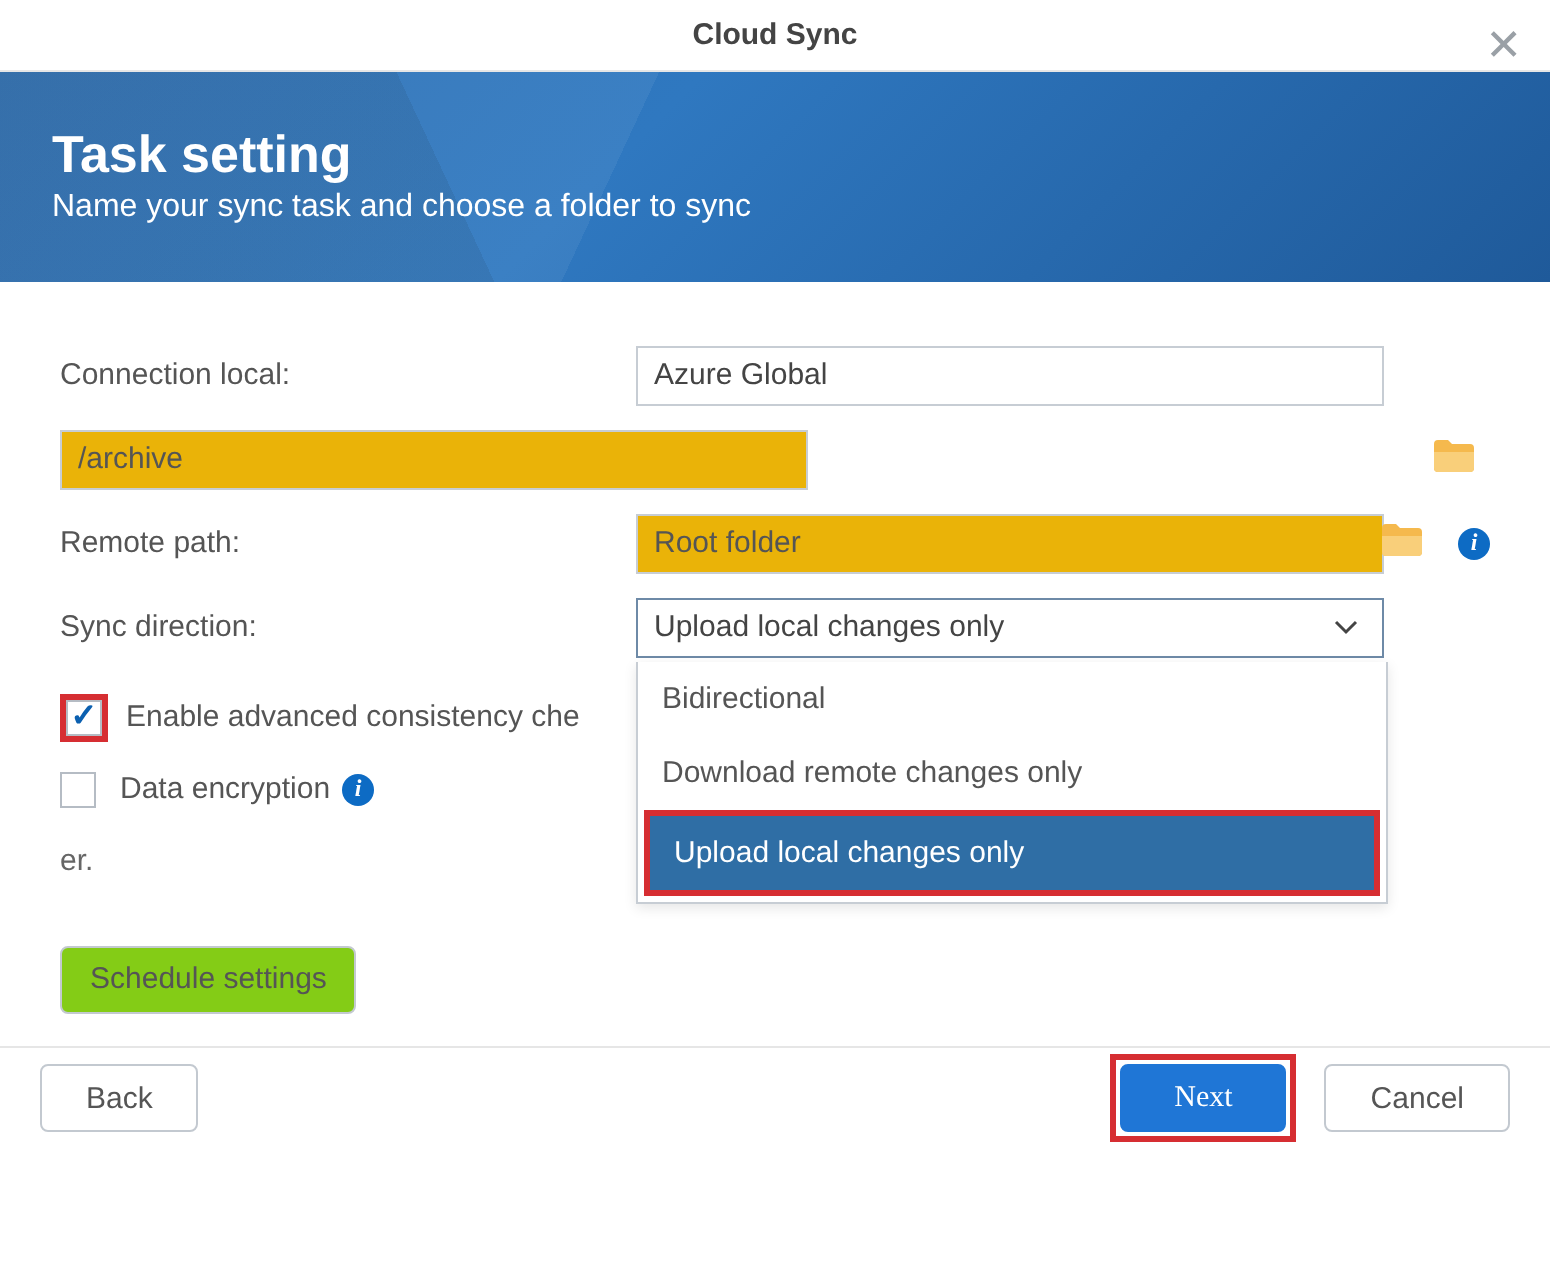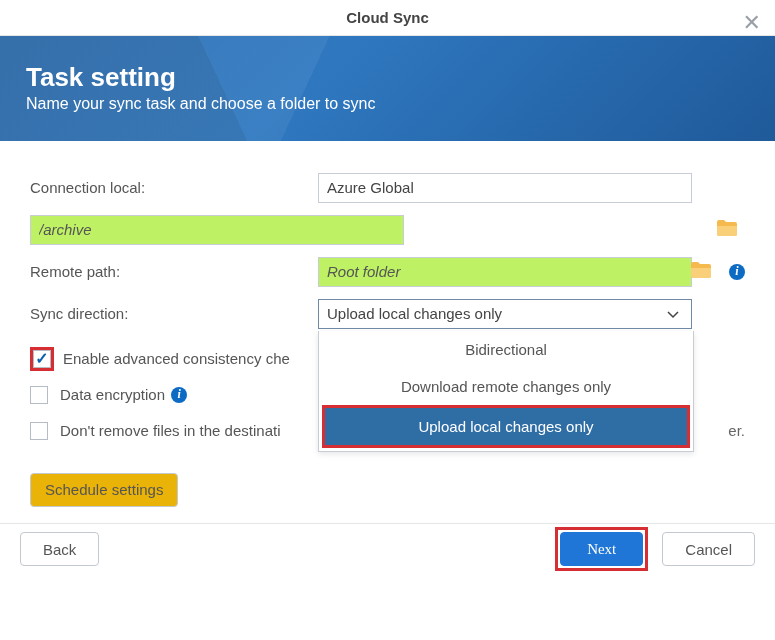--- a/index.html
+++ b/index.html
@@ -86,23 +86,22 @@
   .text-input {
     width: 374px;
     height: 30px;
     border: 1px solid #c7cdd4;
     padding: 0 8px;
     font-size: 15px;
     color: #444;
     box-sizing: border-box;
   }
   .text-input.readonly {
-    background: #bef264;
-    color: #555;
-    font-style: italic;
+    background: #eab308;
+    color: #555;
   }
   .browse-icon {
     position: absolute;
     right: 8px;
     top: 5px;
     width: 20px;
     height: 16px;
     cursor: pointer;
   }
   .info-icon {
@@ -153,21 +152,20 @@
     border-top: none;
     background: #fff;
     box-shadow: 0 2px 6px rgba(0,0,0,0.1);
     z-index: 10;
   }
   .dropdown-item {
     padding: 10px 12px;
     font-size: 15px;
     color: #555;
     cursor: pointer;
-    text-align: center;
   }
   .dropdown-item.selected {
     background: #2f6ea5;
     color: #fff;
   }
   .highlight-box {
     border: 3px solid #d62e32;
     box-sizing: border-box;
   }
   .dropdown .highlight-box {
@@ -217,21 +215,21 @@
 
   
   .sched-btn {
     display: inline-block;
     margin-top: 24px;
     height: 34px;
     line-height: 32px;
     padding: 0 14px;
     border: 1px solid #c3c9d0;
     border-radius: 4px;
-    background: #eab308;
+    background: #84cc16;
     color: #555;
     font-size: 15px;
     cursor: pointer;
   }
 
   
   .footer {
     height: 66px;
     border-top: 1px solid #e6e6e6;
     display: flex;
@@ -354,24 +352,20 @@
 
     
     <div class="checkrow">
       <span class="chk"></span>
       <span>Data encryption</span>
       <span class="info-icon" style="margin-left:6px;">i</span>
     </div>
 
     
     <div class="checkrow" style="justify-content:space-between; width:100%;">
-      <span style="display:flex; align-items:center;">
-        <span class="chk"></span>
-        <span>Don't remove files in the destinati</span>
-      </span>
       <span class="trail-text">er.</span>
     </div>
 
     
     <button class="sched-btn">Schedule settings</button>
 
   </div>
 
   <div class="footer">
     <button class="btn">Back</button>

